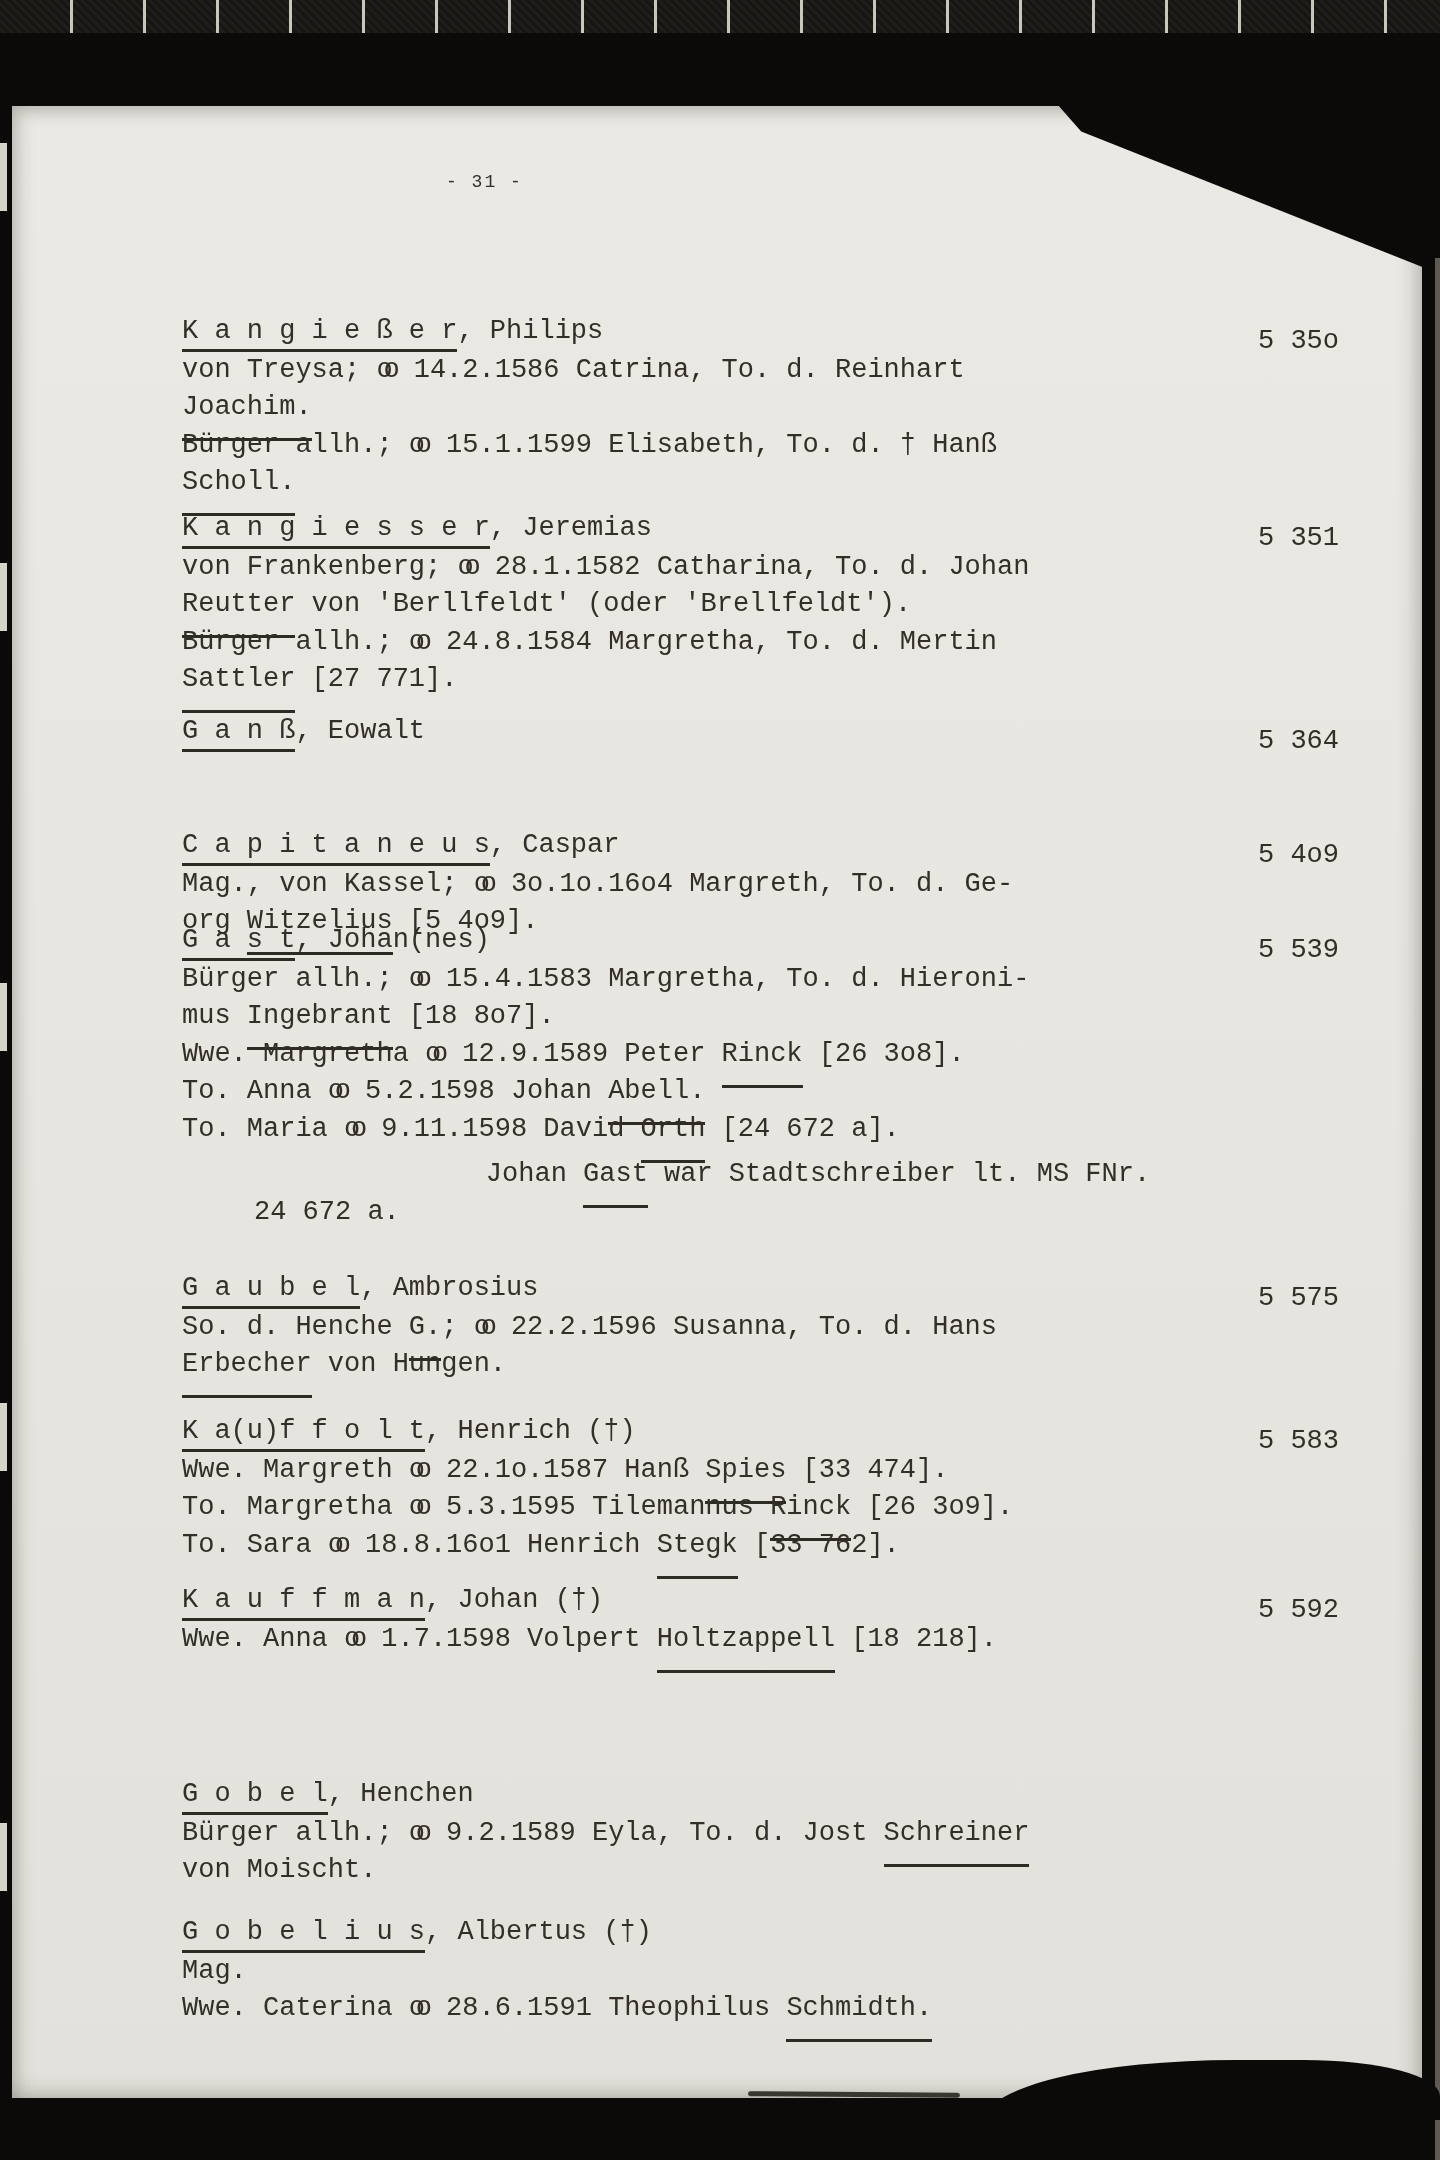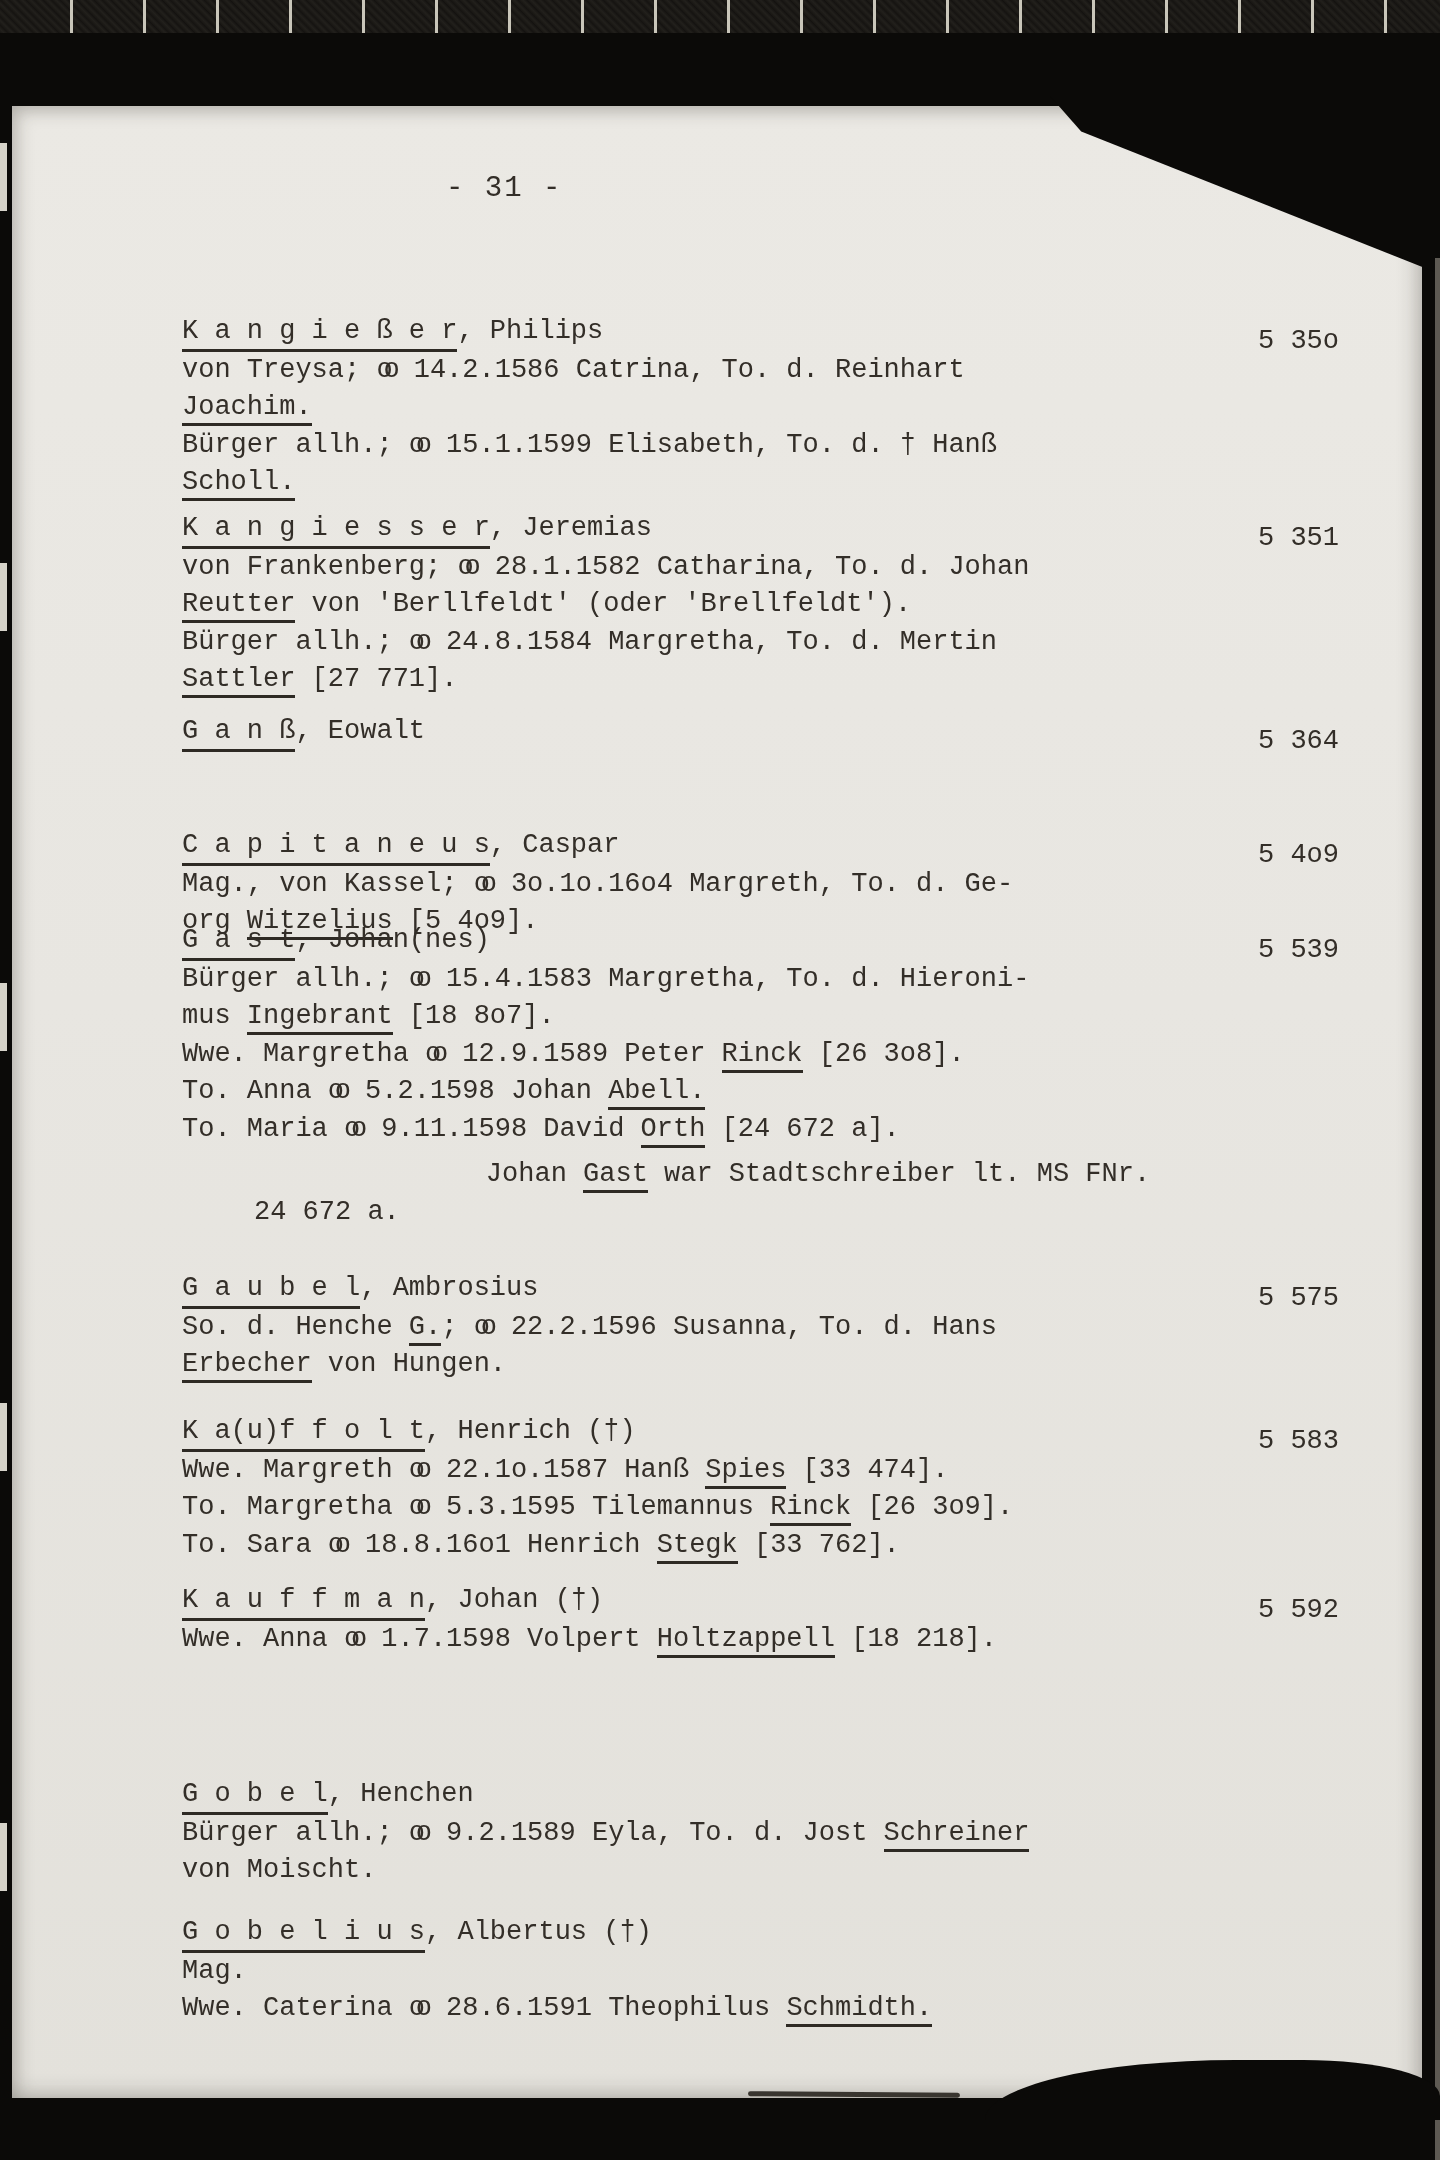--- a/index.html
+++ b/index.html
@@ -47,29 +47,29 @@
     background:#39352f;border-radius:3px;transform:rotate(.4deg);
   }
   
   .edge-dash{
     position:absolute;left:0;width:7px;height:68px;background:#d6d3c9;
   }
   
   .content{position:absolute;left:0;top:0;width:1440px;height:2160px;color:#332e28;}
   .page-number{
     position:absolute;left:446px;top:172px;
-    font-size:29px;letter-spacing:2px;white-space:pre;
+    font-size:18px;letter-spacing:2px;white-space:pre;
   }
   .entry{position:absolute;left:182px;width:1200px;font-size:27px;line-height:37.5px;}
   .entry-head{white-space:pre;margin-bottom:1px;}
   .ul-head{
     border-bottom:3.5px solid #2e2a24;padding-bottom:3px;
   }
   .line{white-space:pre;}
-  .line .ul{border-bottom:3px solid #2e2a24;padding-bottom:1px;}
+  .line .ul{border-bottom:3px solid #2e2a24;padding-bottom:16px;}
   .note{padding-left:72px;}
   .note-first{margin-top:8px;text-align:center;}
   .ref{
     position:absolute;left:1076px;top:10px;white-space:pre;
   }
   
   .oo{letter-spacing:-0.34em;margin-right:0.26em;}
 </style>
 </head>
 <body>

